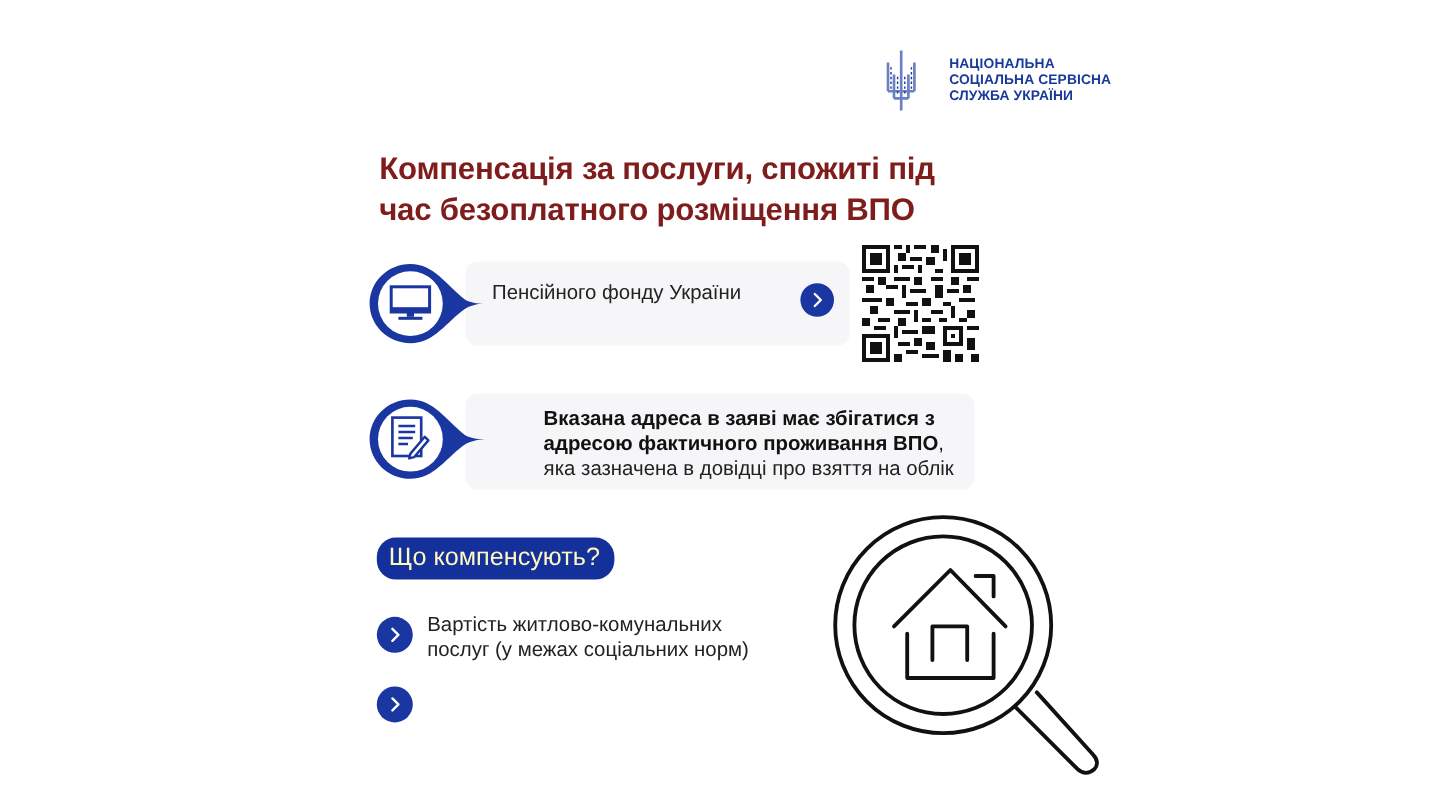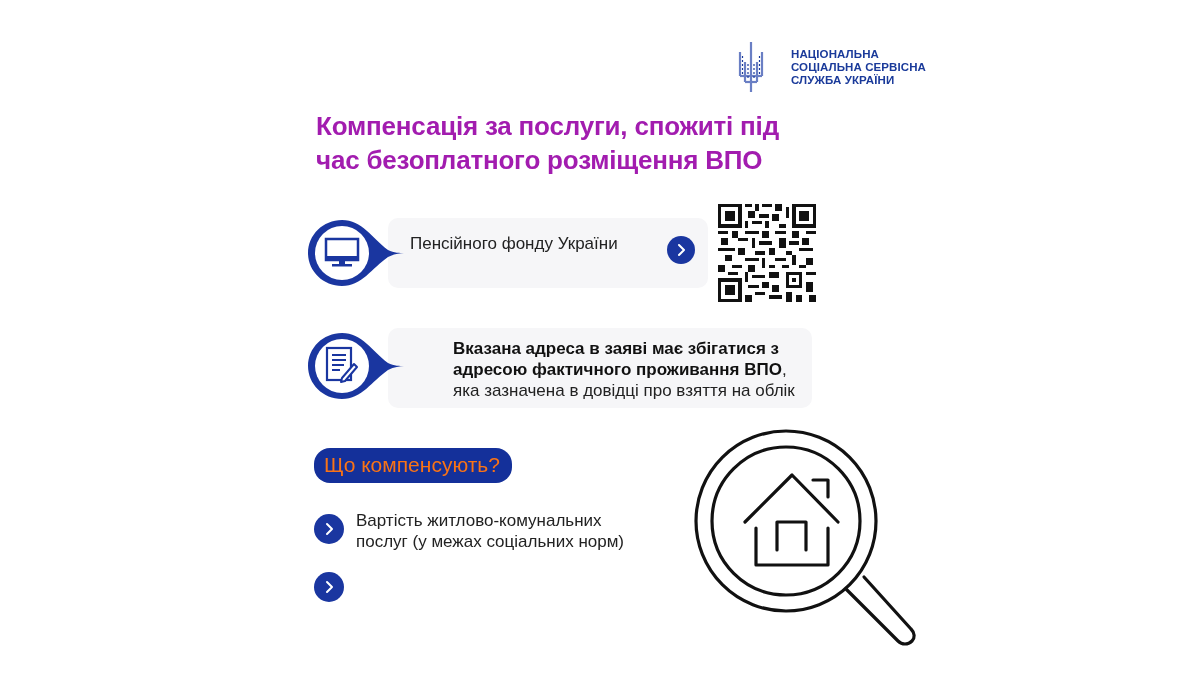--- a/index.html
+++ b/index.html
@@ -3,42 +3,42 @@
 <meta charset="utf-8">
 <style>
   * { box-sizing: border-box; margin: 0; padding: 0; }
   html, body { width: 1200px; height: 675px; background: #ffffff; overflow: hidden; }
   body { position: relative; font-family: "Liberation Sans", "DejaVu Sans", sans-serif; color: #111; }
 
   .logo { position: absolute; left: 736px; top: 40px; display: flex; align-items: center; gap: 25px; }
   .logo-mark { width: 30px; height: 54px; }
   .logo-text { color: #1a3a9a; font-size: 11.5px; line-height: 13px; font-weight: bold; letter-spacing: 0.1px; }
 
-  .title { position: absolute; left: 316px; top: 109px; font-size: 26px; line-height: 34px; font-weight: bold; color: #a21caf; letter-spacing: -0.2px; }
+  .title { position: absolute; left: 316px; top: 123px; font-size: 26px; line-height: 34px; font-weight: bold; color: #7f1d1d; letter-spacing: -0.2px; }
 
   .card { position: absolute; background: #f6f6f8; border-radius: 10px; }
   .card1 { left: 388px; top: 218px; width: 320px; height: 70px; }
   .card2 { left: 388px; top: 328px; width: 424px; height: 80px; }
 
   .bubble { position: absolute; }
   .bubble1 { left: 306px; top: 218px; width: 100px; height: 70px; }
   .bubble2 { left: 306px; top: 331px; width: 100px; height: 70px; }
 
   .card-text { position: absolute; font-size: 17px; line-height: 21px; color: #222; }
   .t1 { left: 410px; top: 233px; }
   .t2 { left: 410px; top: 338px; margin-left: 43px; }
   .t2 b { font-weight: bold; color: #111; }
 
   .arrow-btn { position: absolute; width: 28px; height: 28px; border-radius: 50%; background: #1a36a0; display: flex; align-items: center; justify-content: center; }
   .arrow-btn svg { width: 14px; height: 14px; }
   .ab1 { left: 667px; top: 236px; }
 
   .qr { position: absolute; left: 718px; top: 204px; width: 98px; height: 98px; }
 
-  .pill { position: absolute; left: 314px; top: 448px; background: #14309a; color: #f97316; border-radius: 16px; padding: 4px 12px 5px 10px; font-size: 21px; line-height: 26px; }
+  .pill { position: absolute; left: 314px; top: 448px; background: #14309a; color: #fef9c3; border-radius: 16px; padding: 4px 12px 5px 10px; font-size: 21px; line-height: 26px; }
 
   .bullet { position: absolute; display: flex; align-items: flex-start; gap: 12px; }
   .b1 { left: 314px; top: 510px; }
   .b2 { left: 314px; top: 568px; }
   .bullet .arrow-btn { position: static; width: 30px; height: 30px; margin-top: 4px; flex: none; }
   .bullet-text { font-size: 17px; line-height: 21px; color: #222; }
 
   .magnifier { position: absolute; left: 686px; top: 425px; width: 232px; height: 222px; }
 </style>
 </head>

